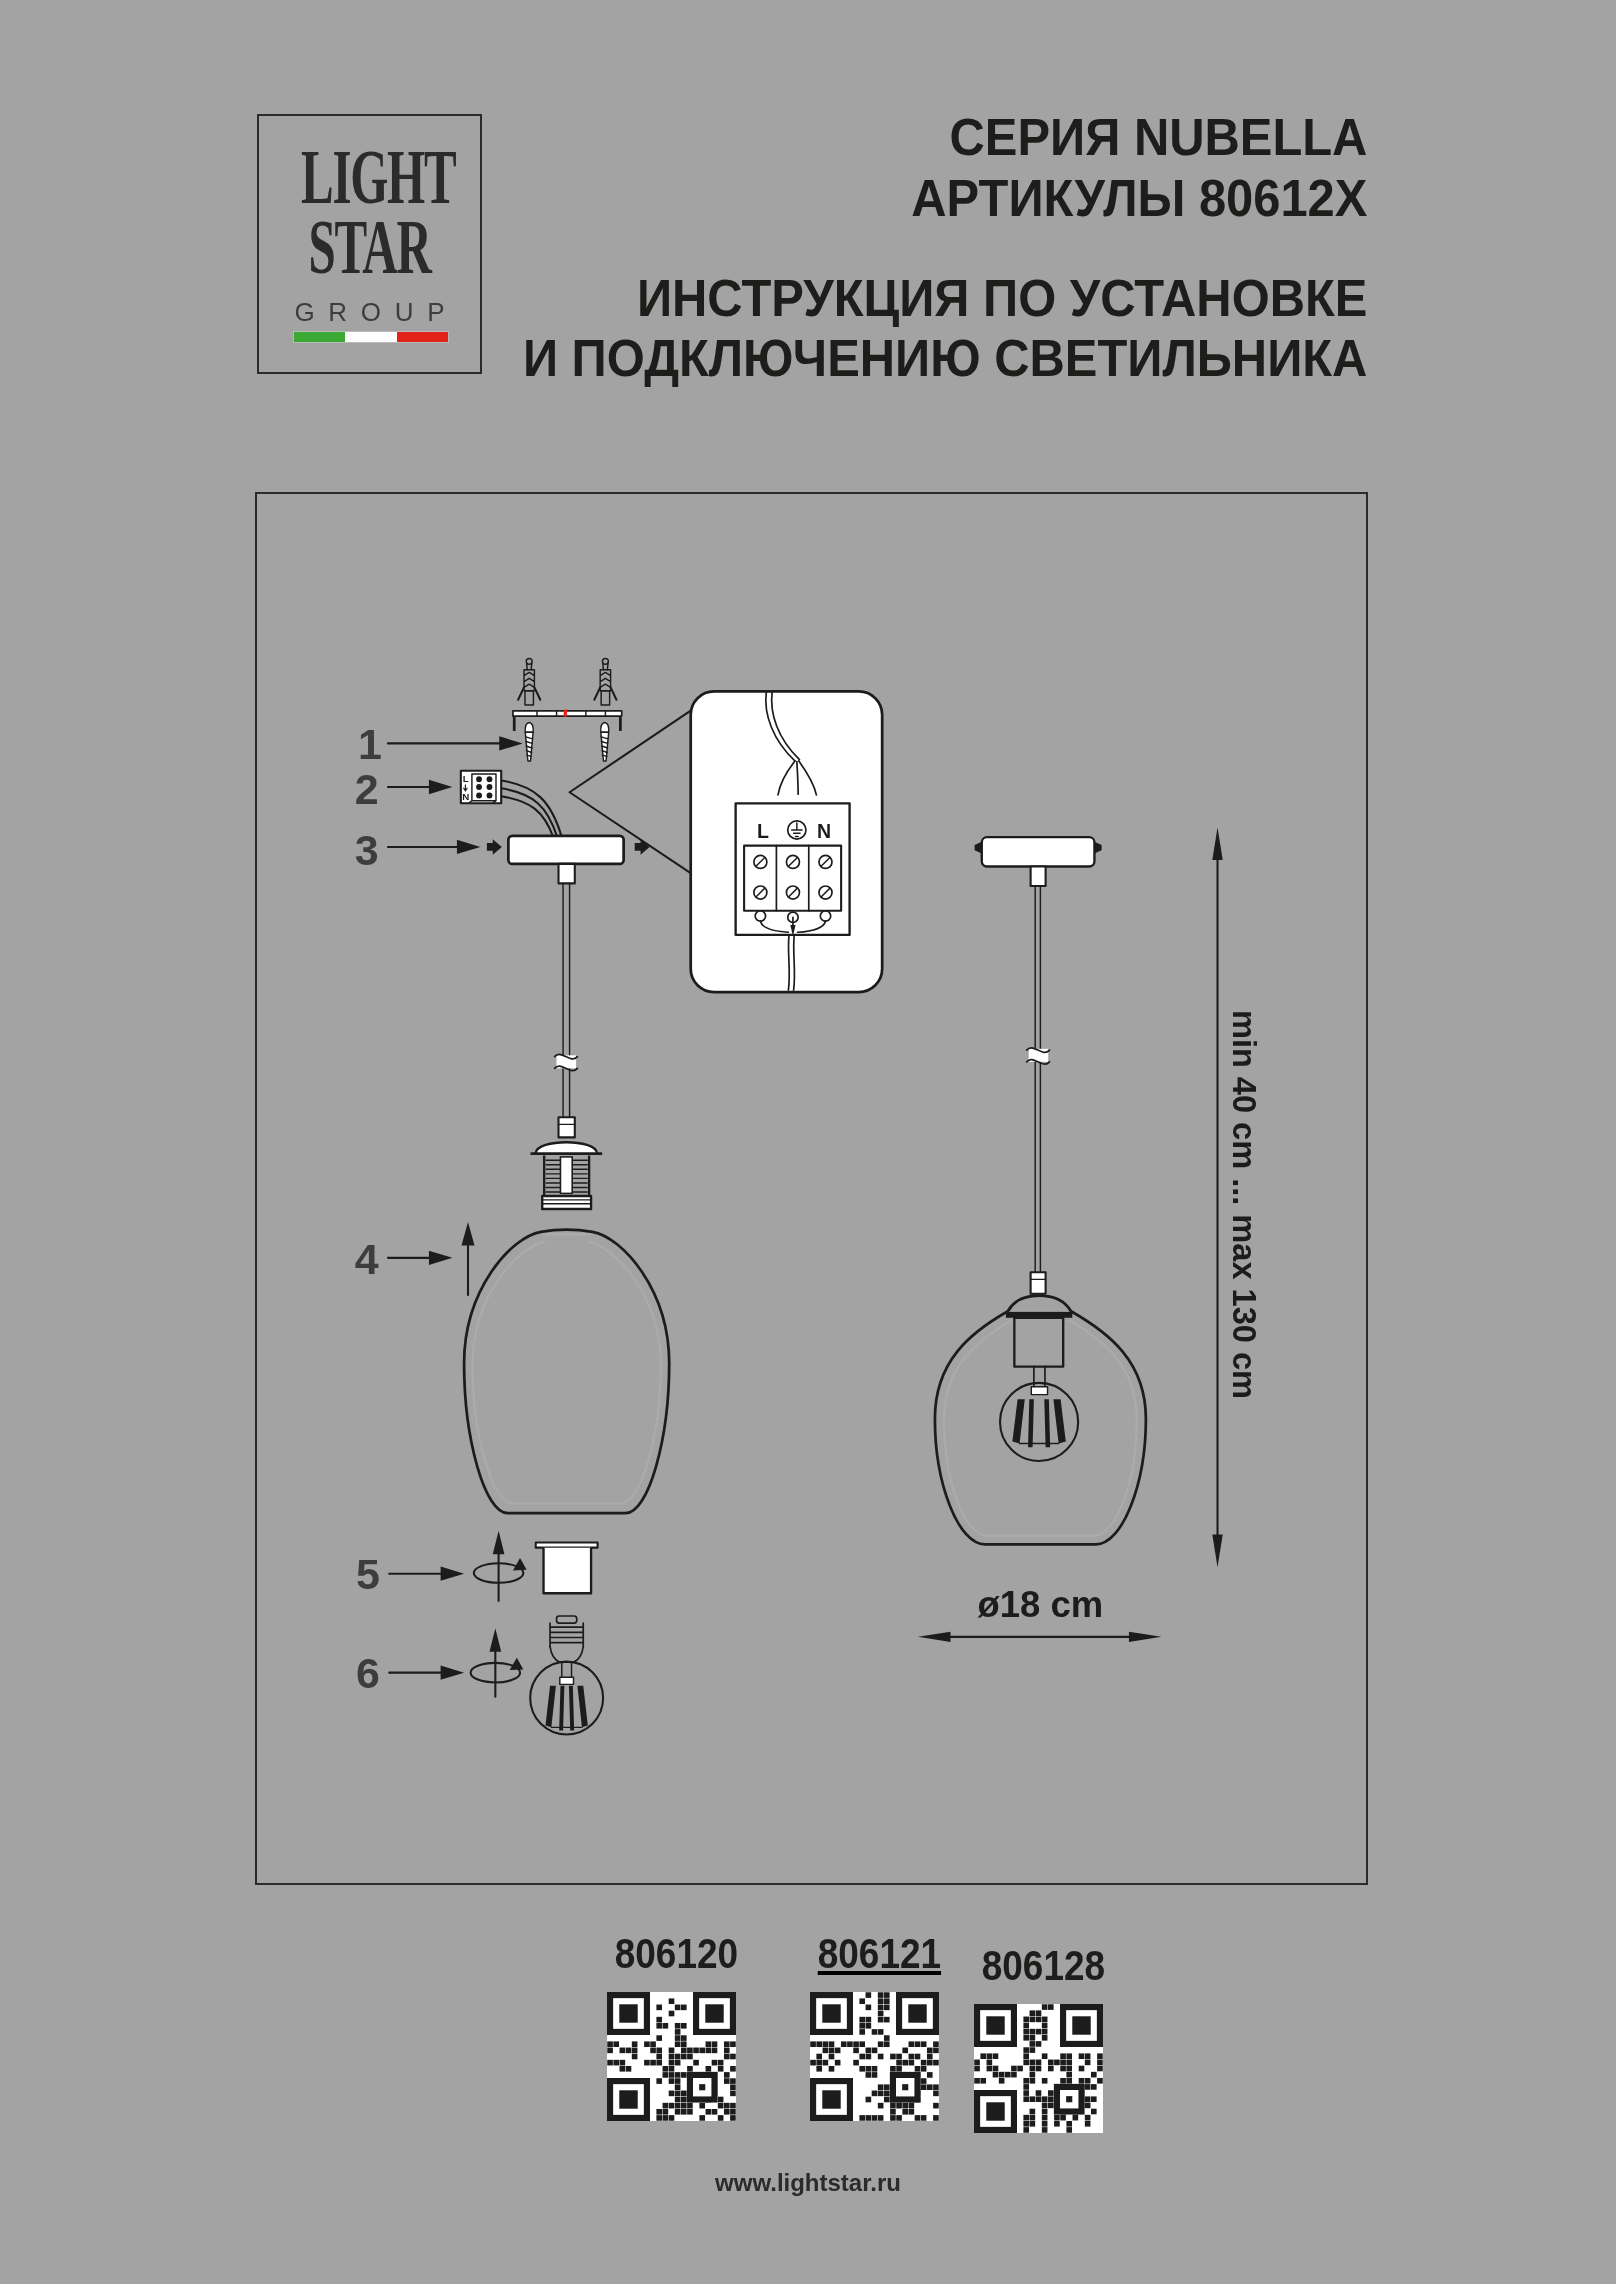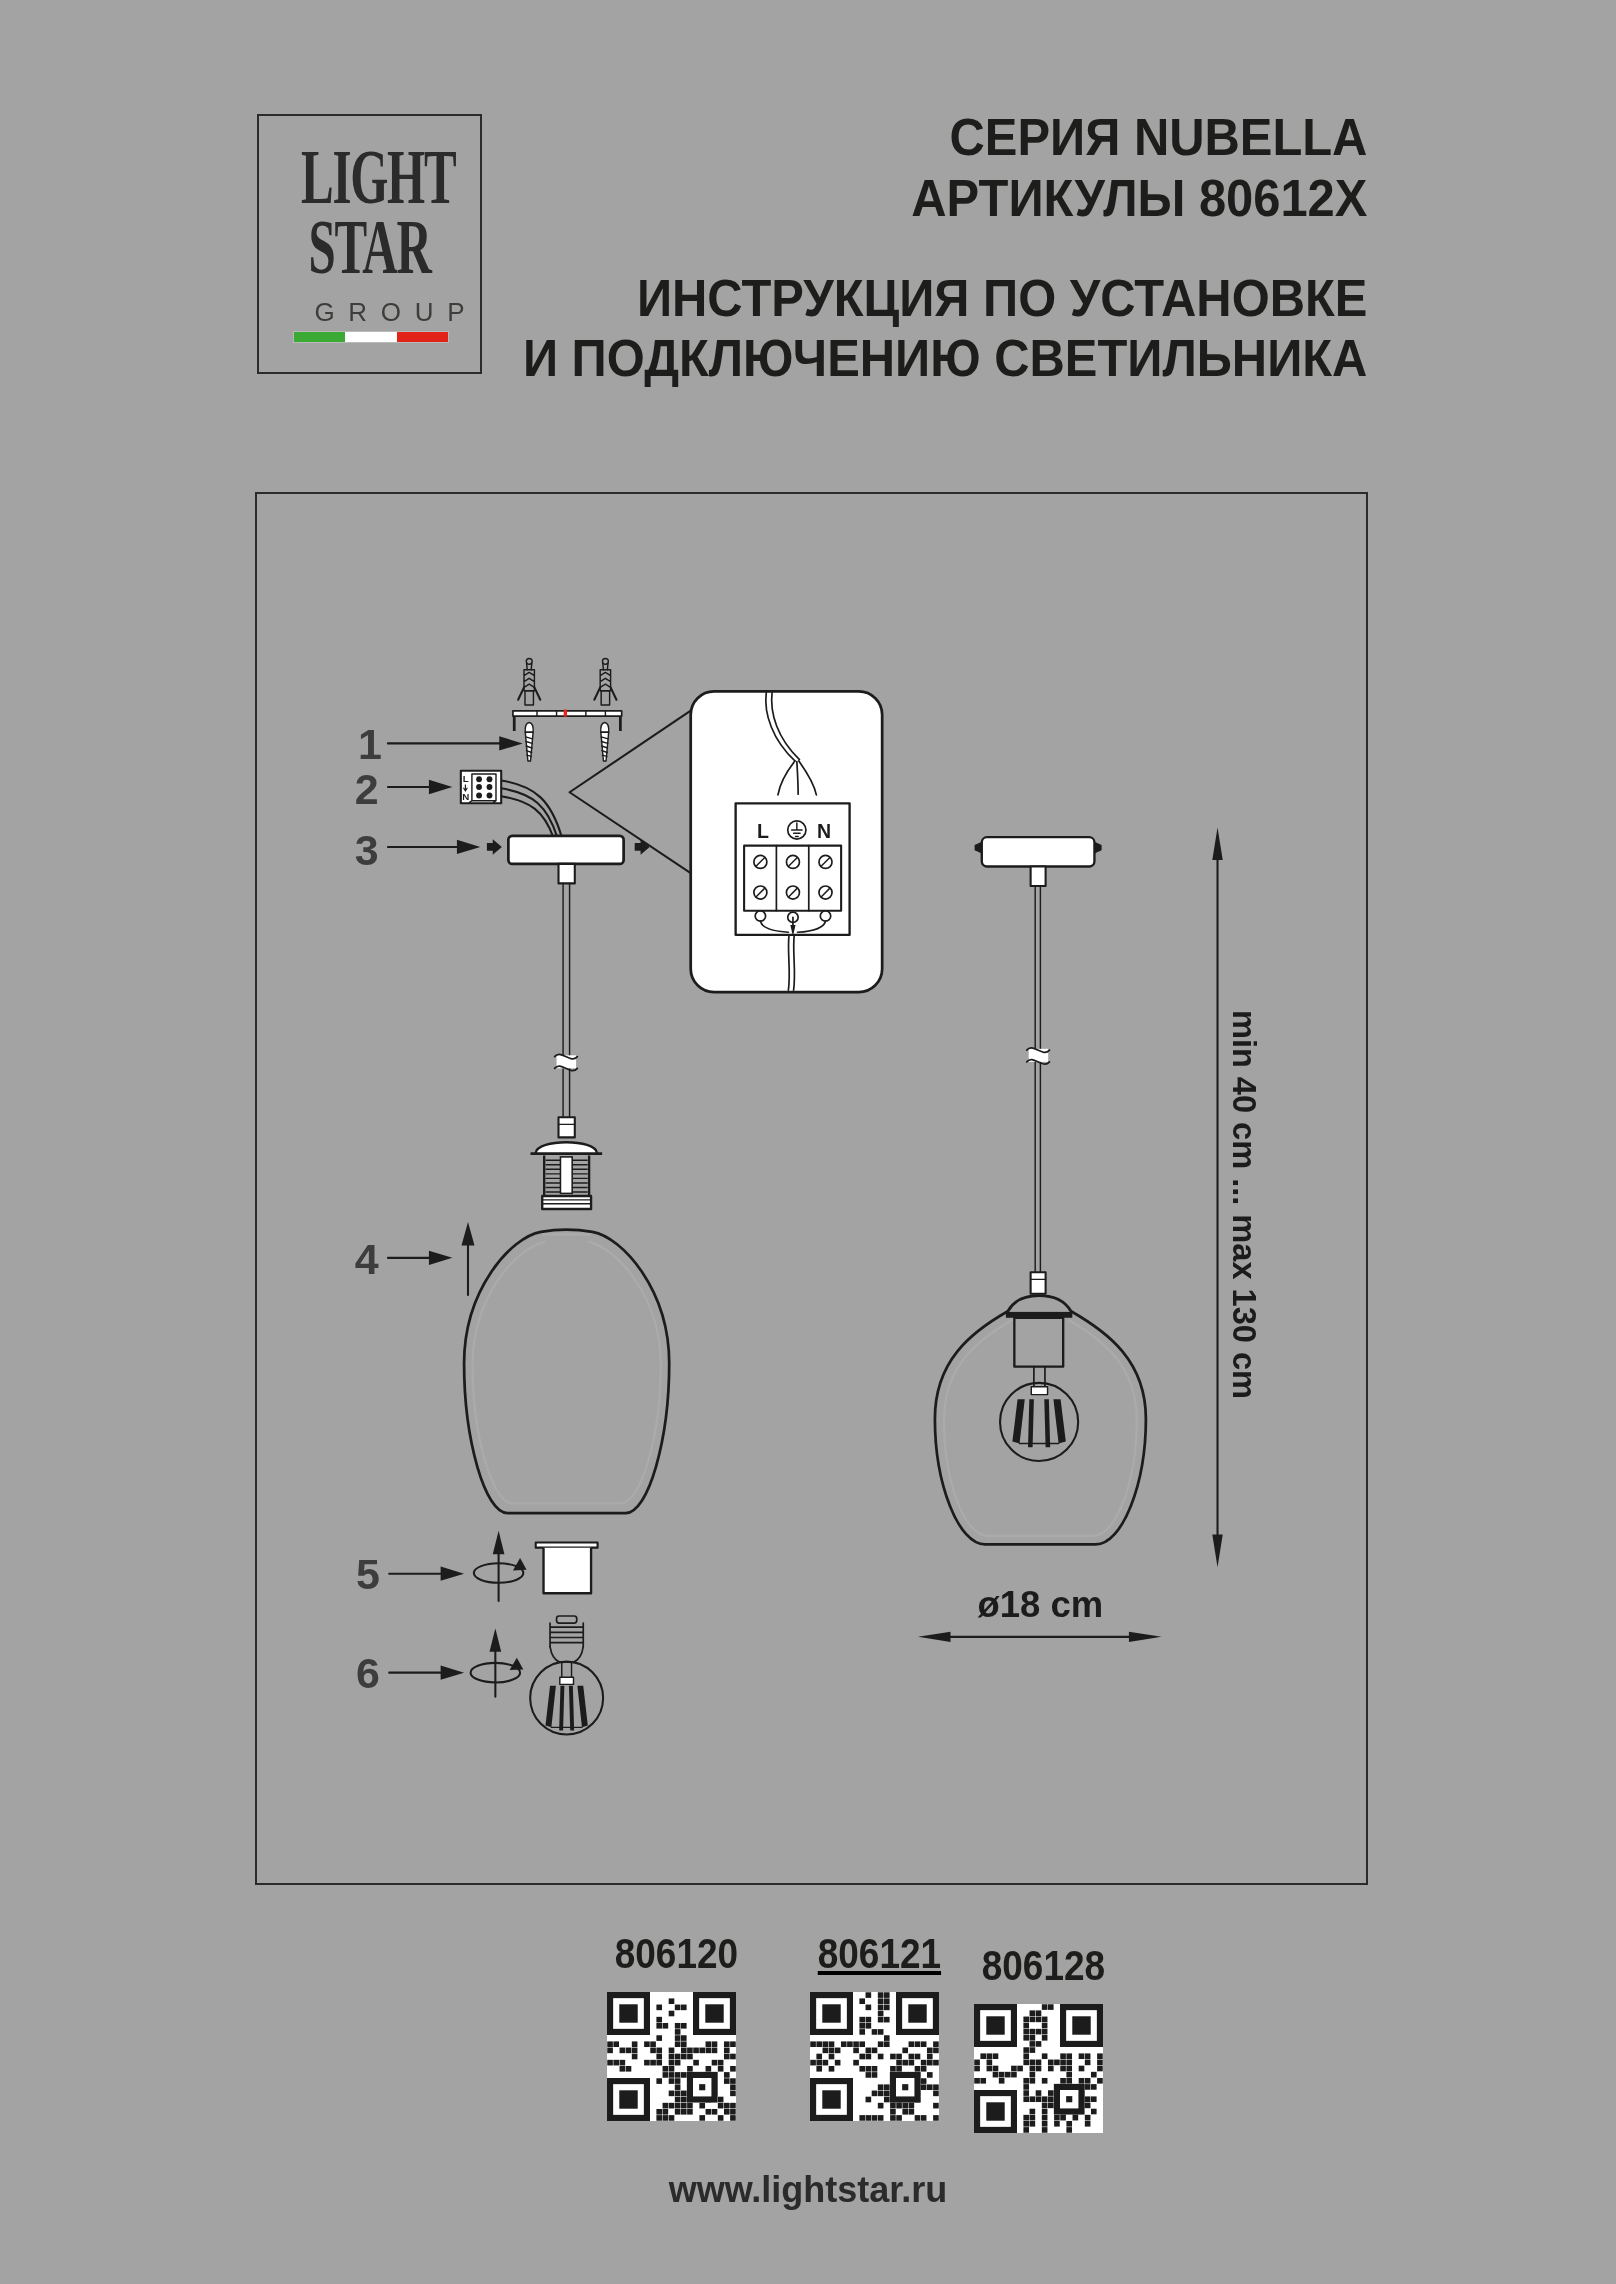--- a/index.html
+++ b/index.html
@@ -6,21 +6,21 @@
   #page{position:relative;width:1616px;height:2284px;background:#a3a3a3;overflow:hidden;
         font-family:"Liberation Sans",sans-serif;}
   
   #logo{position:absolute;left:257px;top:114px;width:225px;height:260px;
         border:2.6px solid #2b2b2b;box-sizing:border-box;}
   #logo .serif{position:absolute;left:0;top:26px;width:100%;text-align:center;
         font-family:"Liberation Serif",serif;font-weight:bold;color:#2b2b2b;
         font-size:79px;line-height:.88;letter-spacing:-2px;
         transform:scaleX(.62);transform-origin:50% 0;}
   #logo .group{position:absolute;left:0;top:181px;width:100%;text-align:center;
-        font-size:26px;font-weight:400;color:#3d3d3b;letter-spacing:13.7px;text-indent:13.7px;padding-left:20px;}
+        font-size:26px;font-weight:400;color:#3d3d3b;letter-spacing:13.7px;text-indent:13.7px;}
   #logo .flag{position:absolute;left:34px;top:215px;width:156px;height:11.7px;
         border:1px solid #b9b9b9;display:flex;box-sizing:border-box;}
   #logo .flag div{flex:1;}
   
   #title{position:absolute;right:249px;top:107px;text-align:right;color:#1d1d1b;
         font-weight:bold;transform:scaleX(.94);transform-origin:100% 0;}
   #title .ln{font-size:52px;line-height:1.17;letter-spacing:0px;white-space:nowrap;}
   #title .instr{margin-top:39px;font-size:51px;line-height:1.16;}
   
   #frame{position:absolute;left:255px;top:492px;width:1109px;height:1389px;
@@ -38,21 +38,21 @@
   svg text.dia {font:700 56px "Liberation Sans",sans-serif;fill:#1c1c1c;}
   svg text.tinyL{font:700 30px "Liberation Sans",sans-serif;fill:#1c1c1c;}
   svg text.micro{font:700 15px "Liberation Sans",sans-serif;fill:#1c1c1c;}
   
   .qr-item{position:absolute;width:129px;text-align:center;margin-left:44px;}
   .qr-code-label{font-size:42px;font-weight:bold;color:#1d1d1b;
         transform:scaleX(.88);transform-origin:50% 50%;white-space:nowrap;}
   .qr-svg{margin-top:14.3px;width:129px;height:129px;display:block;}
   
   #footer{position:absolute;left:0;top:2169px;width:100%;text-align:center;
-        font-size:36px;font-weight:bold;color:#2b2b2b;}
+        font-size:24px;font-weight:bold;color:#2b2b2b;}
 </style>
 </head>
 <body>
 
 <div id="page">
 
   <div id="logo">
     <div class="serif">
       <div>LIGHT</div>
       <div>STAR</div>

